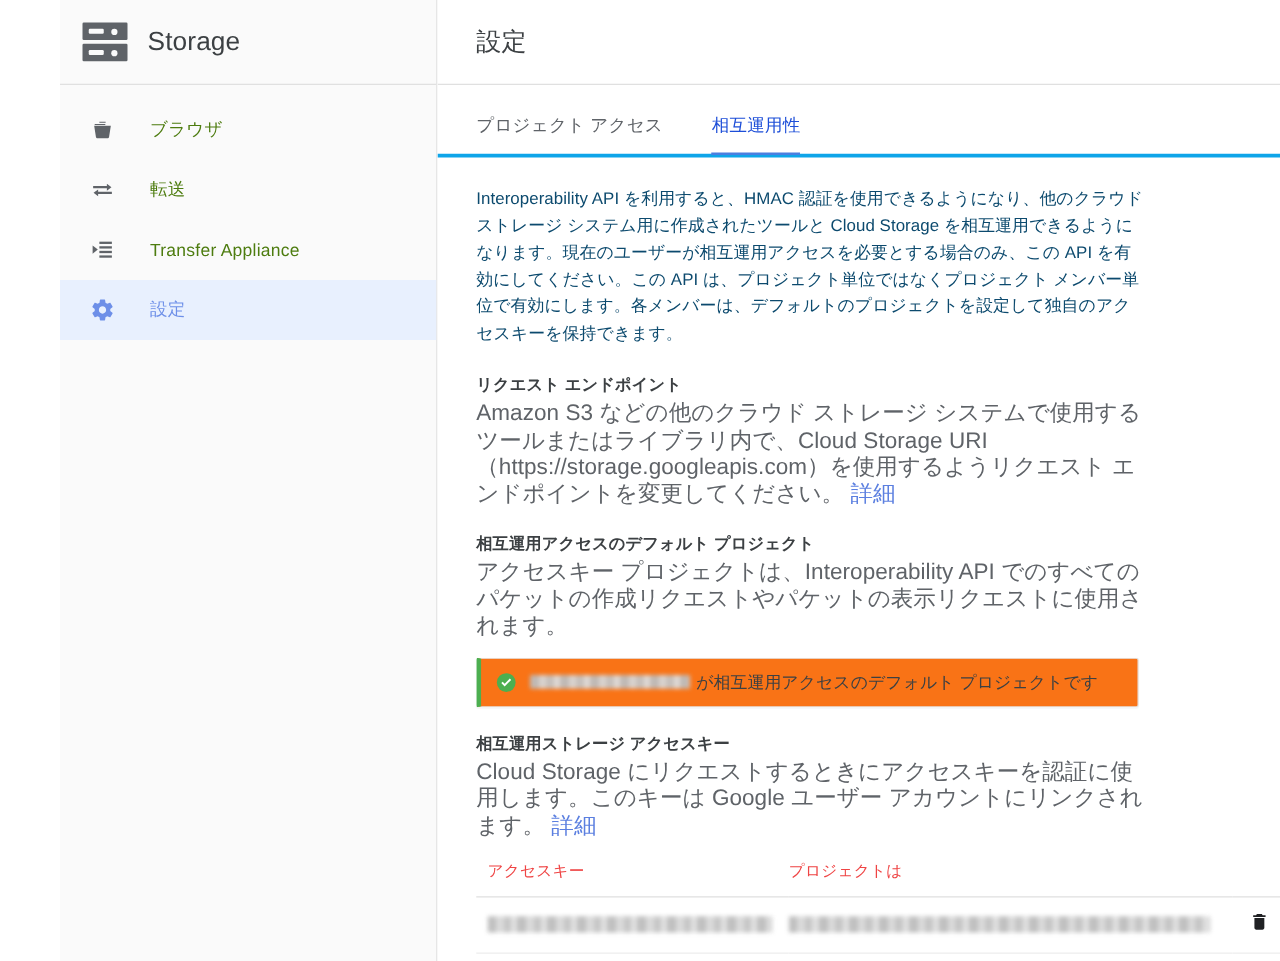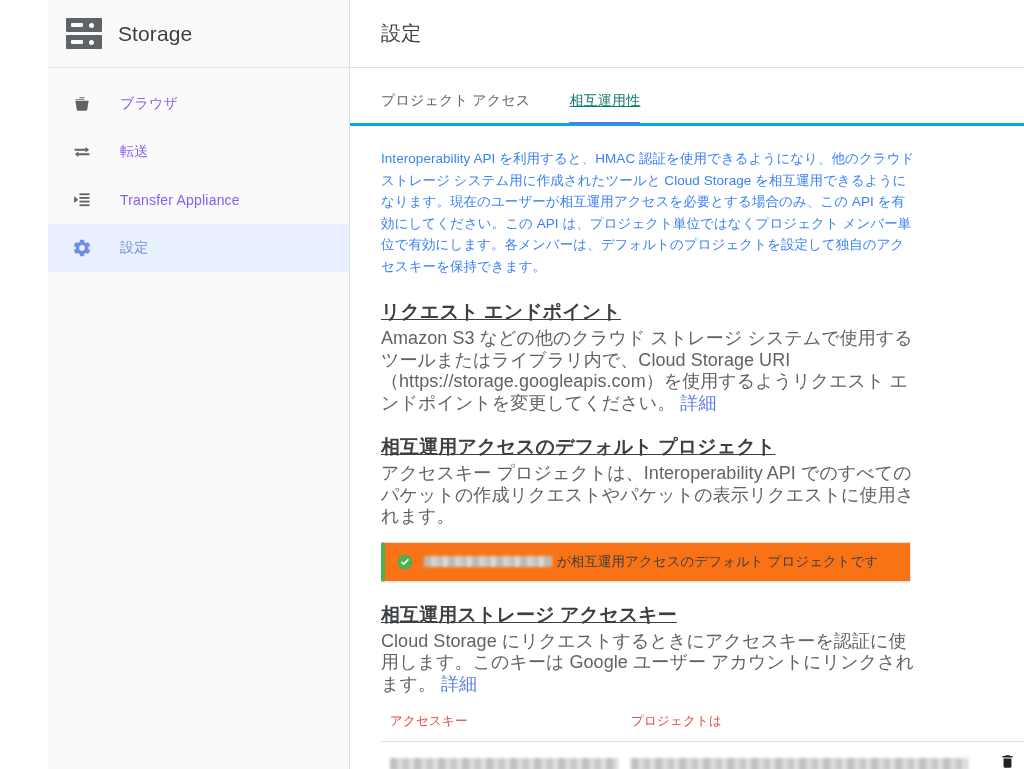--- a/index.html
+++ b/index.html
@@ -93,21 +93,21 @@
     display: flex;
     flex-direction: column;
   }
 
   .nav-item {
     height: 48px;
     display: flex;
     align-items: center;
     padding-left: 22px;
     cursor: pointer;
-    color: #8b5cf6;
+    color: #4d7c0f;
     font-size: 14px;
     user-select: none;
   }
   .nav-item.active {
     background: #e8f0fe;
     color: #6d8fe8;
   }
   .nav-icon {
     width: 24px;
     min-width: 24px;
@@ -165,48 +165,46 @@
     padding: 0 0 12px 0;
     margin-right: 38px;
     cursor: pointer;
     border-bottom: 2px solid transparent;
     letter-spacing: 0.2px;
     white-space: nowrap;
     position: relative;
     top: 1px;
   }
   .tab.active {
-    color: #0f766e;
+    color: #1d4ed8;
     border-bottom: 2px solid #4a7fe0;
-    text-decoration: underline;
   }
 
   .content {
     padding: 22px 31px 0 31px;
     overflow: hidden;
   }
 
   .intro-para {
     font-size: 13.5px;
     line-height: 21.5px;
-    color: #3b82f6;
+    color: #0c4a6e;
     max-width: 535px;
     letter-spacing: 0.05px;
     margin: 0 0 22px 0;
   }
 
   .section { margin-bottom: 20px; }
 
   .section-heading {
-    font-size: 19px;
+    font-size: 13px;
     font-weight: bold;
     color: #3c4043;
     margin: 0 0 3px 0;
     letter-spacing: 0.1px;
-    text-decoration: underline;
   }
   .section-body {
     font-size: 18px;
     line-height: 21.5px;
     color: #5f6368;
     max-width: 535px;
     letter-spacing: 0.05px;
     margin: 0;
   }
   .link {

